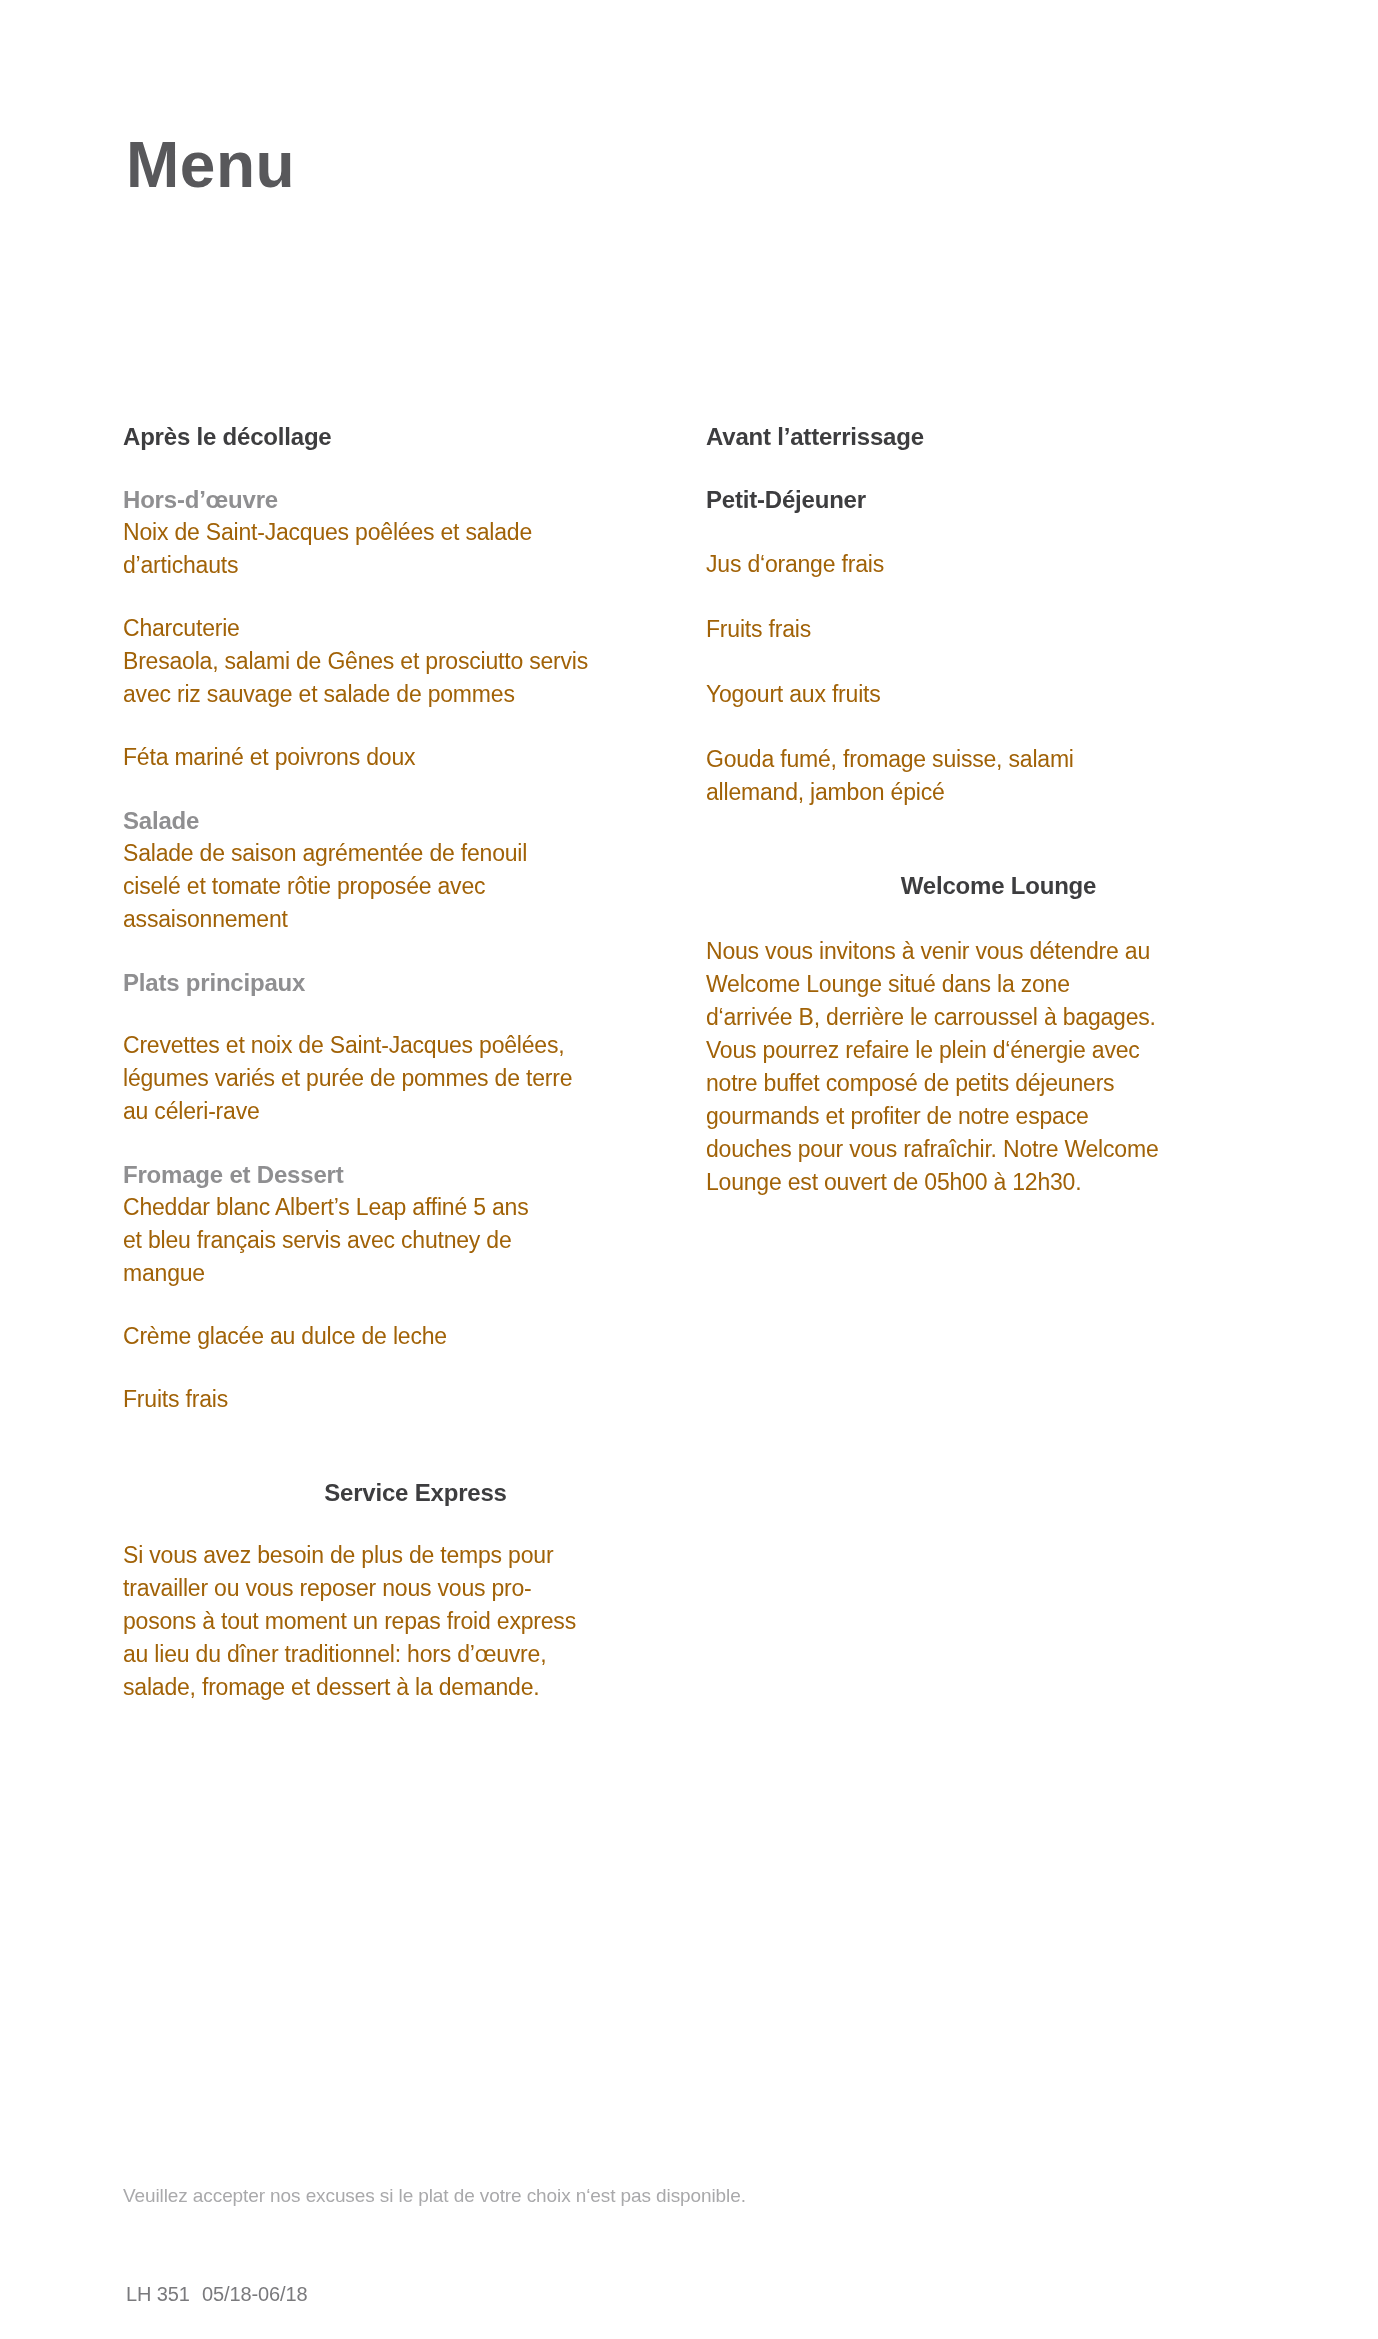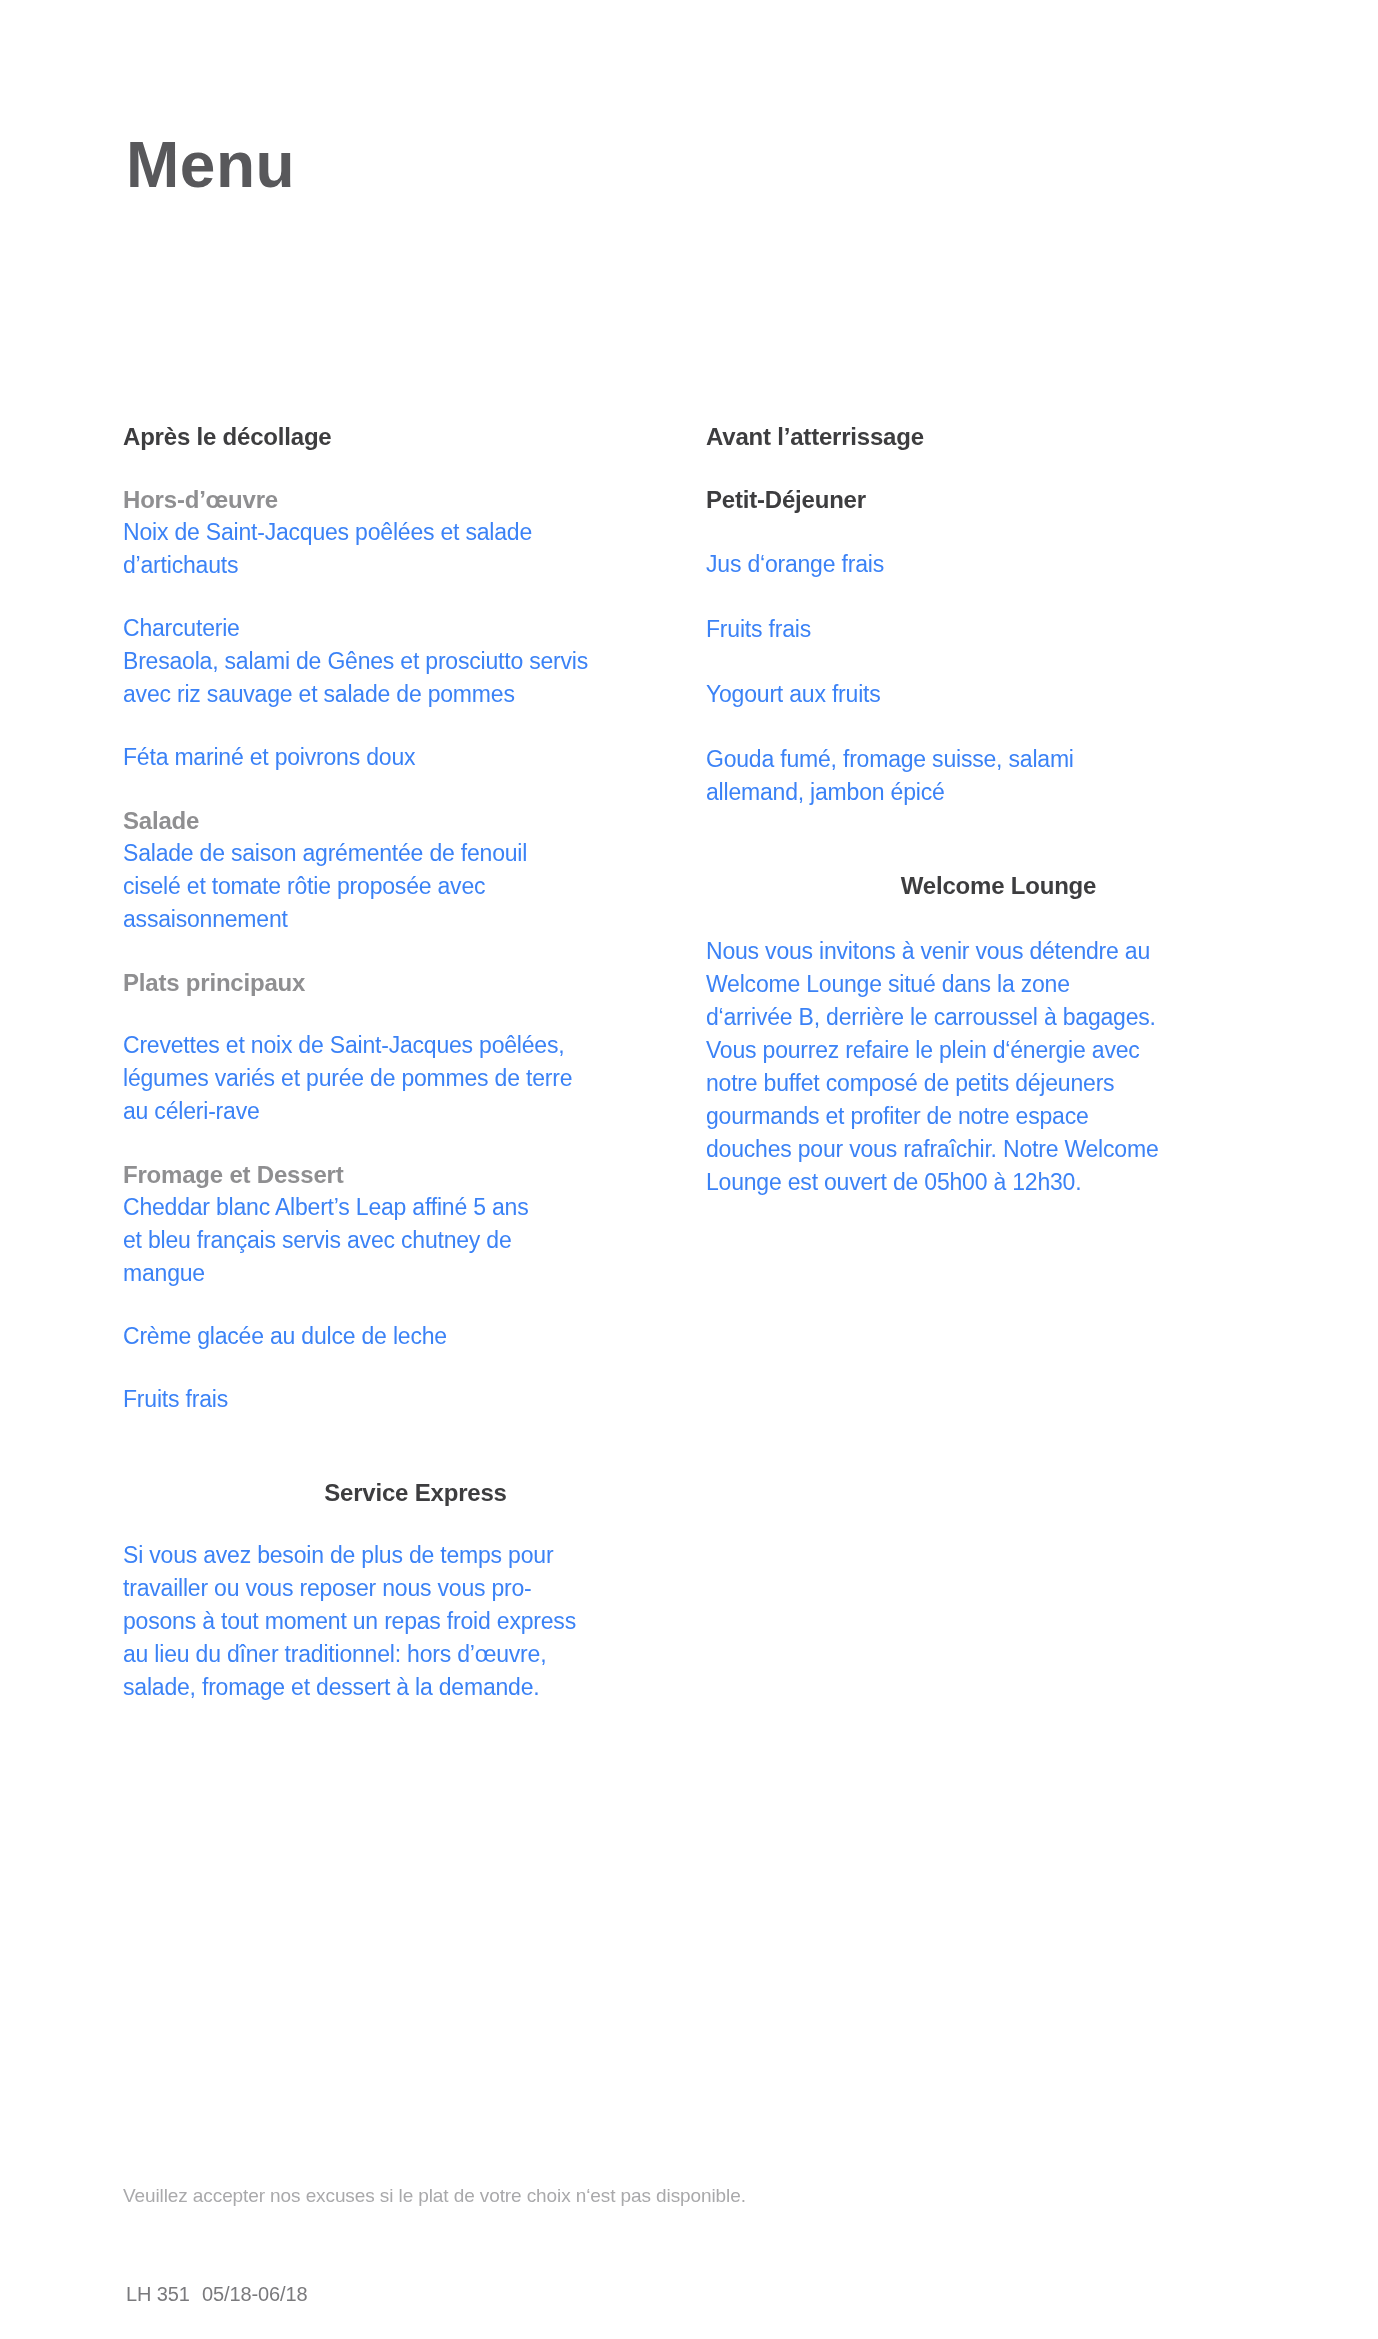--- a/index.html
+++ b/index.html
@@ -43,21 +43,21 @@
   .sub-title {
     font-size: 24px;
     line-height: 33px;
     font-weight: bold;
     color: #8f8f91;
     letter-spacing: -0.2px;
   }
   .lines {
     font-size: 23px;
     line-height: 33px;
-    color: #3b82f6;
+    color: #a16207;
     white-space: pre-line;
     letter-spacing: -0.2px;
   }
   .footer-note {
     position: absolute;
     left: 123px;
     top: 2183px;
     font-size: 19px;
     line-height: 26px;
     color: #a9a9ab;

